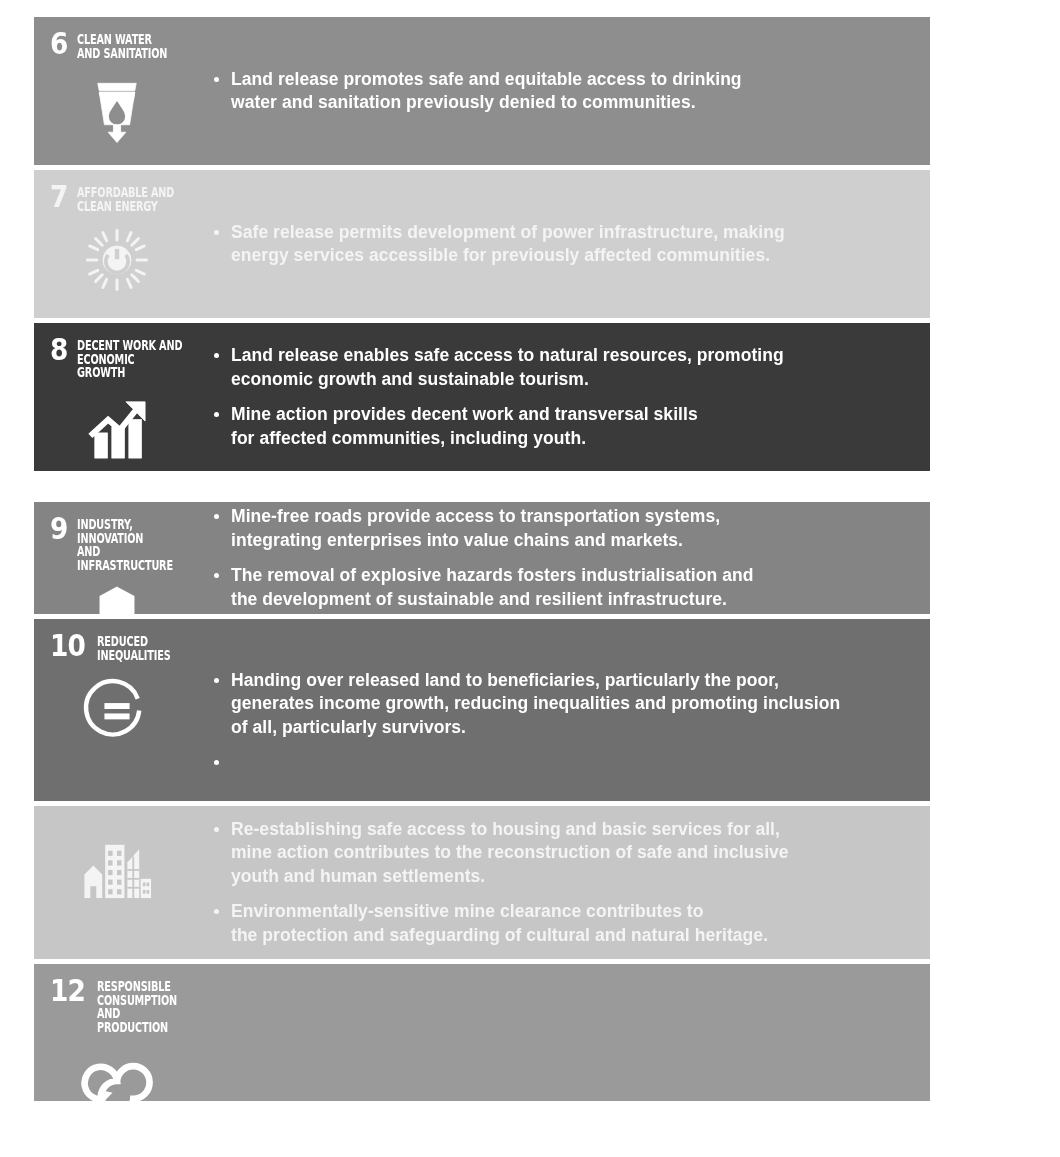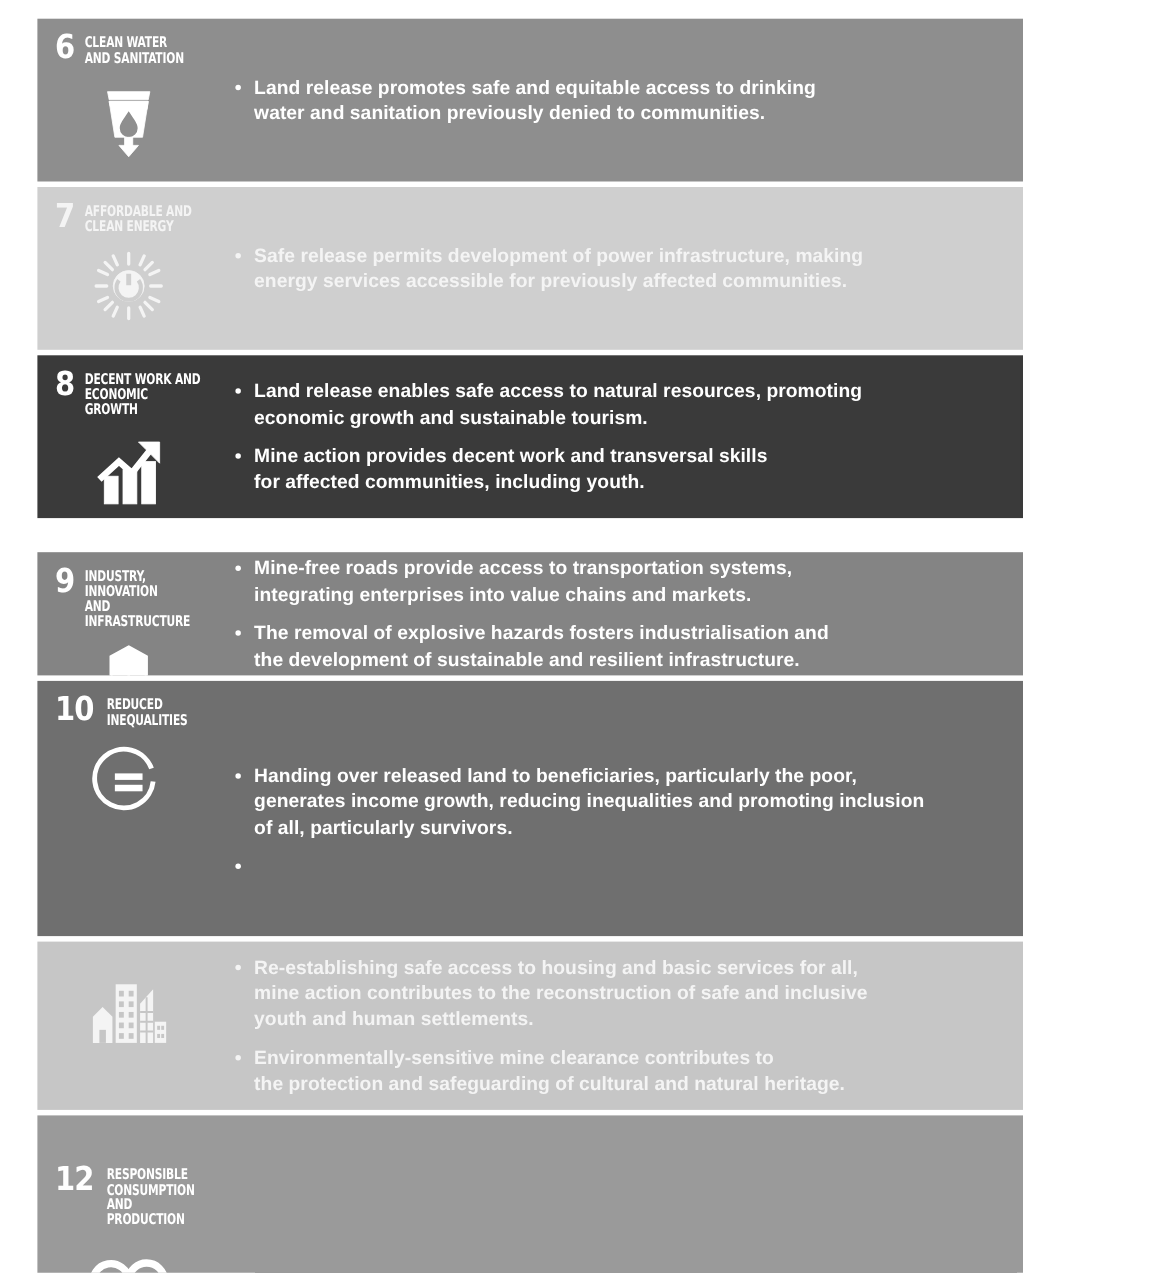--- a/index.html
+++ b/index.html
@@ -262,21 +262,21 @@
         </div>
         <div class="text-col">
           <ul class="bullets">
             <li><span class="dot"></span><span>Mine-free roads provide access to transportation systems,
 integrating enterprises into value chains and markets.</span></li>
             <li><span class="dot"></span><span>The removal of explosive hazards fosters industrialisation and
 the development of sustainable and resilient infrastructure.</span></li>
           </ul>
         </div>
       </div>
-      <div class="sdg-row tone-mid3" style="height: 232px;">
+      <div class="sdg-row tone-mid3" style="height: 182px;">
         <div class="icon-col">
           <div class="sdg-head">
             <div class="sdg-num">10</div>
             <div class="sdg-title">REDUCED
 INEQUALITIES</div>
           </div>
           <div class="sdg-glyph">
             <svg viewBox="0 0 100 100">
       <path d="M78 36 A36 36 0 1 0 80 52" fill="none" stroke-width="6" stroke-linecap="butt"></path>
       <rect x="33" y="42" width="34" height="8" stroke="none"></rect>
@@ -332,21 +332,21 @@
         <div class="text-col">
           <ul class="bullets">
             <li><span class="dot"></span><span>Re-establishing safe access to housing and basic services for all,
 mine action contributes to the reconstruction of safe and inclusive
 youth and human settlements.</span></li>
             <li><span class="dot"></span><span>Environmentally-sensitive mine clearance contributes to
 the protection and safeguarding of cultural and natural heritage.</span></li>
           </ul>
         </div>
       </div>
-      <div class="sdg-row tone-mid4" style="height: 186px; align-items: flex-end;">
+      <div class="sdg-row tone-mid4" style="height: 137px;">
         <div class="icon-col">
           <div class="sdg-head">
             <div class="sdg-num">12</div>
             <div class="sdg-title">RESPONSIBLE
 CONSUMPTION
 AND PRODUCTION</div>
           </div>
           <div class="sdg-glyph">
             <svg viewBox="0 0 100 100">
       <path d="M34 74 A22 22 0 1 1 50 50 A22 22 0 1 0 72 74 A22 22 0 0 0 72 30 A22 22 0 0 0 50 50" fill="none" stroke-width="9" stroke-linecap="butt"></path>

